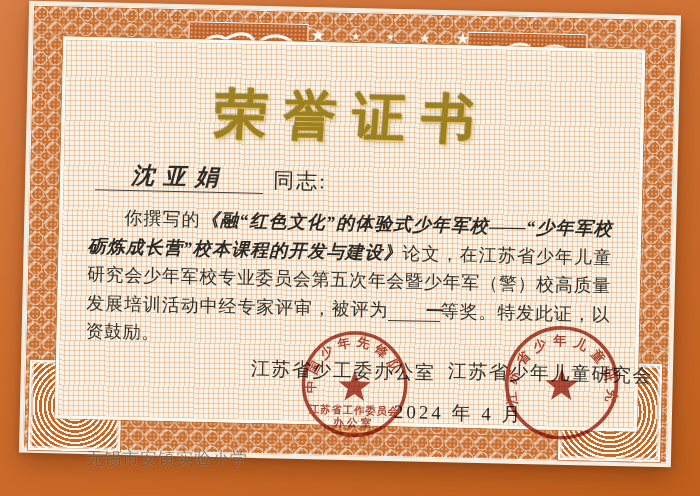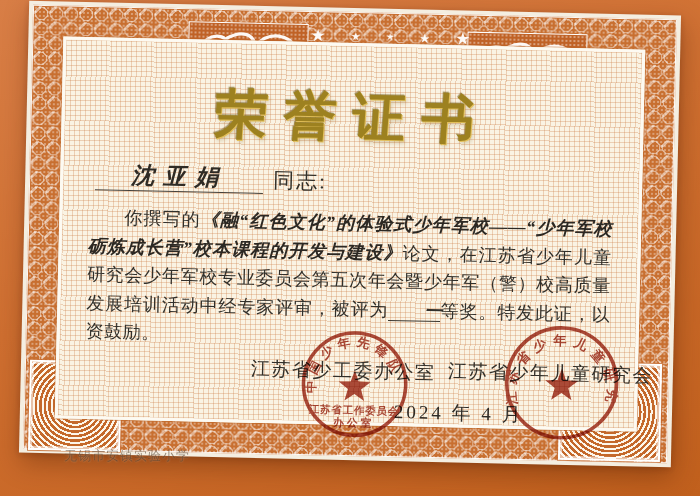--- a/index.html
+++ b/index.html
@@ -90,22 +90,22 @@
   }
   .issuer{position:absolute;font-size:19px;color:#33302a;letter-spacing:1.5px;white-space:nowrap;z-index:2;}
   .issuer-left{left:192px;top:312px;}
   .issuer-right{left:389px;top:310px;}
   .date{position:absolute;left:336px;top:352px;font-size:19px;letter-spacing:3px;color:#2f2b26;z-index:2;white-space:nowrap;}
   .stamp{position:absolute;z-index:3;mix-blend-mode:multiply;opacity:.88;}
   .stamp-left{left:237px;top:279px;width:118px;height:118px;}
   .stamp-right{left:442px;top:271px;width:122px;height:122px;}
   .stamp text{font-family:"Liberation Serif","DejaVu Serif",serif;font-weight:700;}
   .watermark{
-    position:absolute;left:64px;top:447px;z-index:50;
-    font-size:13px;letter-spacing:1px;color:rgba(72,52,34,.55);
+    position:absolute;left:86px;top:447px;z-index:50;
+    font-size:17px;letter-spacing:1px;color:rgba(72,52,34,.55);
     text-shadow:0 0 2px rgba(255,245,225,.4);white-space:nowrap;
   }
 </style>
 </head>
 <body>
 
 <div class="photo">
   <div class="paper">
     <div class="band">
 

